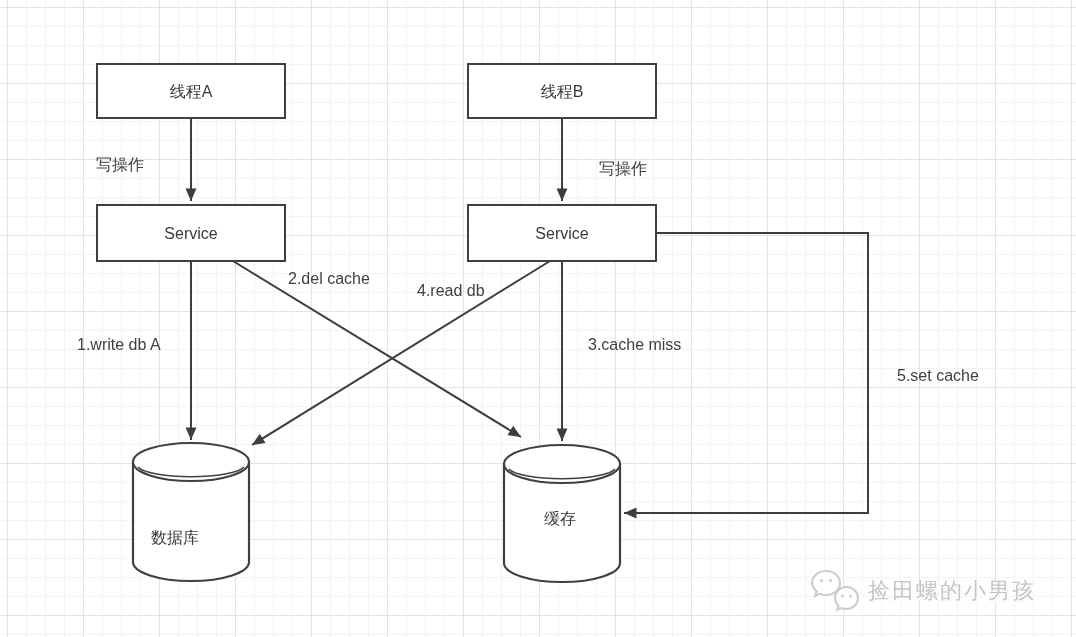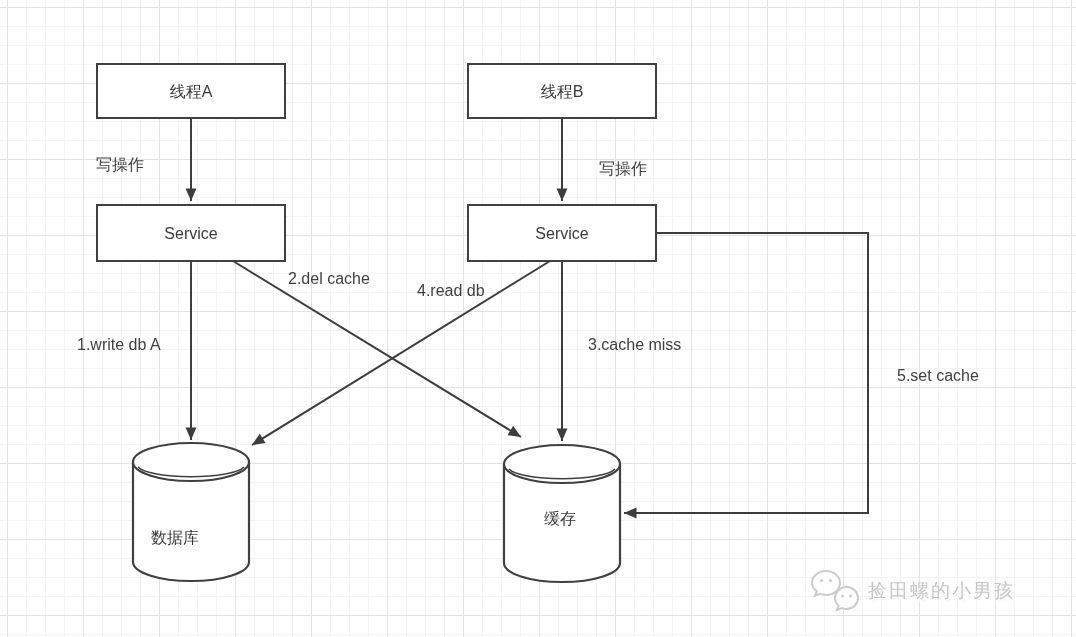--- a/index.html
+++ b/index.html
@@ -60,21 +60,21 @@
     position: absolute;
     left: 810px;
     top: 569px;
     display: flex;
     align-items: center;
     gap: 6px;
     filter: drop-shadow(1px 1px 0 #ffffff);
     user-select: none;
   }
   .watermark-text {
-    font-size: 19px;
+    font-size: 22px;
     letter-spacing: 2px;
     color: #c5c5c5;
     text-shadow: 1px 1px 0 #ffffff, 2px 2px 0 #f7f7f7;
     white-space: nowrap;
   }
 </style>
 </head>
 <body>
 
 <div class="canvas">

